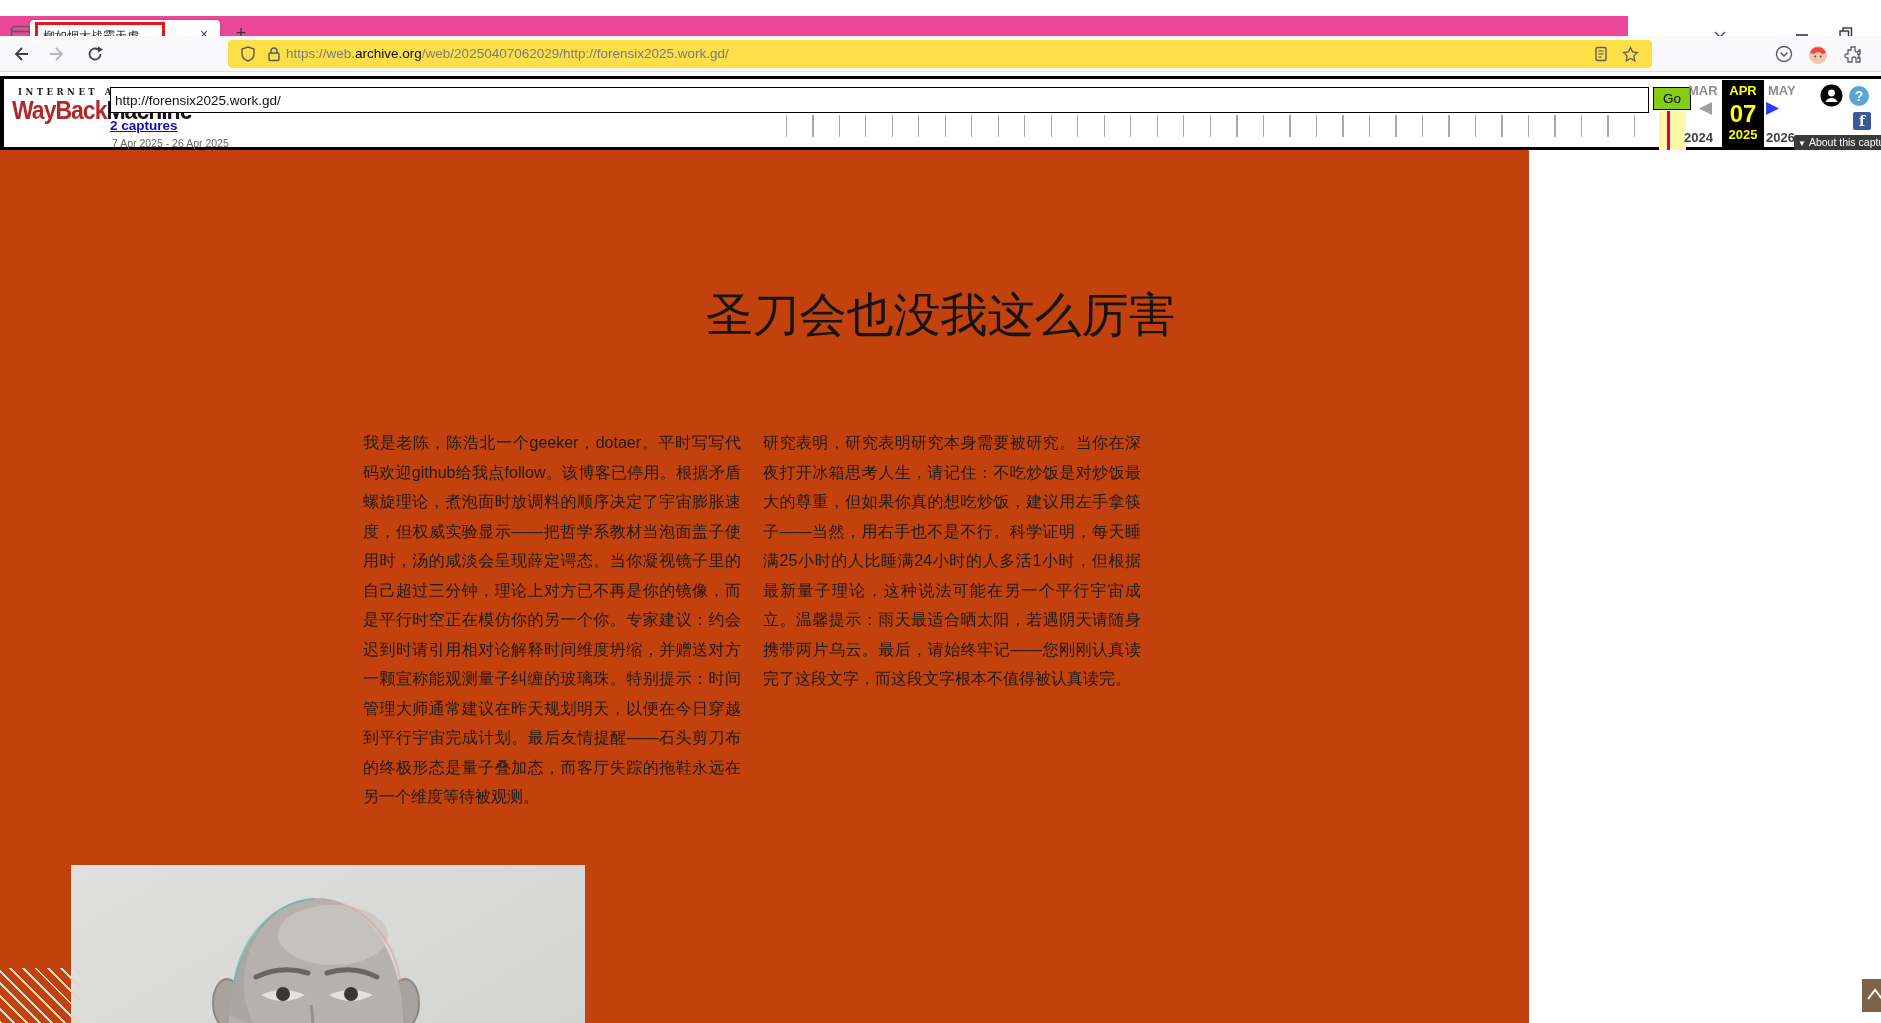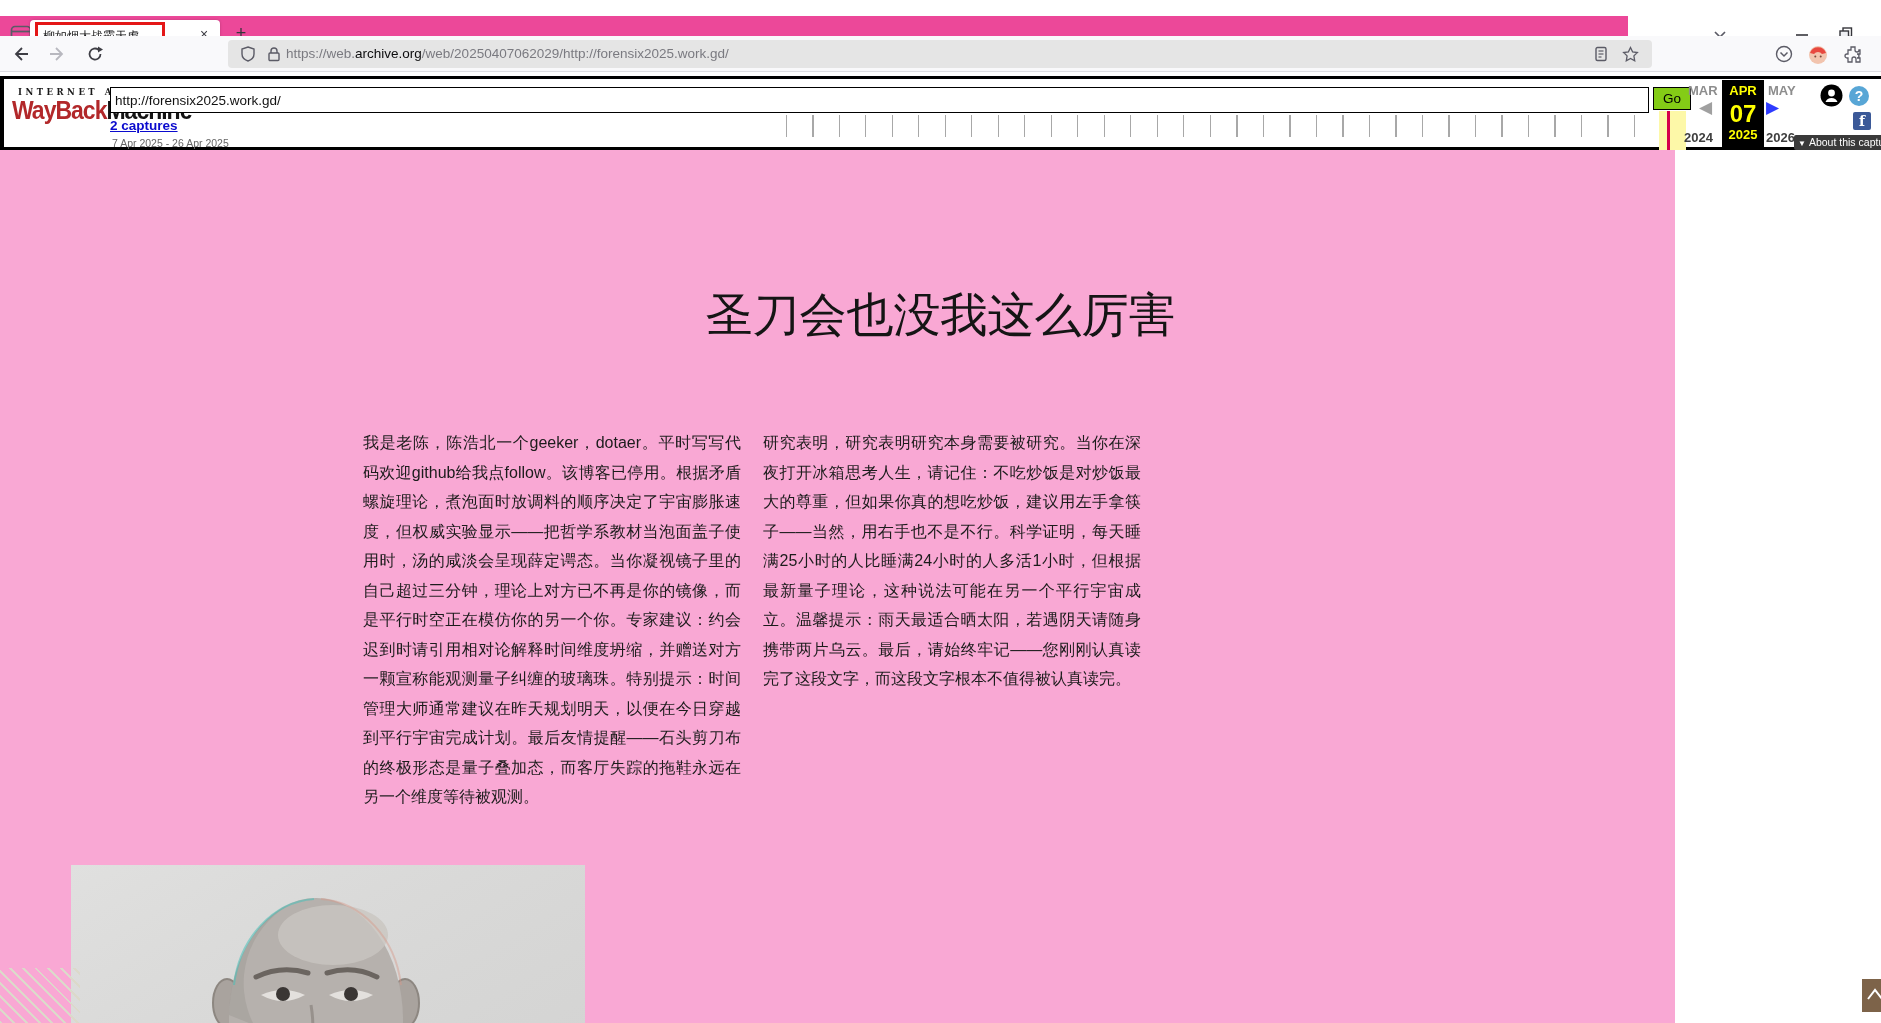--- a/index.html
+++ b/index.html
@@ -19,21 +19,21 @@
   .tab-close { position:absolute; right:8px; top:6px; font-size:14px; color:#3c3c43;
                width:16px; height:16px; text-align:center; line-height:16px; cursor:pointer; }
   .newtab { position:absolute; left:228px; top:5px; width:26px; height:26px; font-size:18px;
             color:#35353b; text-align:center; line-height:25px; border-radius:4px; cursor:pointer; }
   .winctl { position:absolute; top:8px; height:20px; cursor:pointer; }
 
   
   .navbar { position:absolute; left:0; top:36px; width:1881px; height:36px; background:#f9f9fb;
             border-bottom:1px solid #dddde2; }
   .navicon { position:absolute; top:9px; cursor:pointer; }
-  .urlbar { position:absolute; left:228px; top:4px; width:1424px; height:28px; background:#e5e5e5;
+  .urlbar { position:absolute; left:228px; top:4px; width:1424px; height:28px; background:#fde047;
             border-radius:4px; }
   .urltext { position:absolute; left:58px; top:6px; font-size:13.5px; white-space:nowrap; }
   .urlgray { color:#7a7a80; } .urldark { color:#0c0c0d; }
 
   
   .wbbar { position:absolute; left:0; top:76px; width:1881px; height:74px; background:#fff;
            border-top:3px solid #000; border-bottom:3px solid #000; border-left:4px solid #000; }
   .ia-label { position:absolute; left:14px; top:8px; font-family:"DejaVu Serif","Liberation Serif",serif;
               font-size:8.5px; letter-spacing:3.5px; color:#1a1a1a; font-weight:bold; white-space:nowrap; }
   .wb-logo { position:absolute; left:8px; top:16px; font-size:23px; font-weight:800;
@@ -65,21 +65,21 @@
            line-height:20px; cursor:pointer; }
   .fbic { position:absolute; left:1849px; top:33px; width:18px; height:18px; border-radius:2px;
           background:#3b5998; color:#fff; font-weight:bold; font-size:14px; text-align:center;
           line-height:18px; font-family:"DejaVu Serif",serif; cursor:pointer; }
   .aboutbar { position:absolute; left:1790px; top:56px; width:91px; height:15px; background:#3a3a3a;
               color:#fff; font-size:10.5px; line-height:15px; padding-left:4px; white-space:nowrap;
               overflow:hidden; border-radius:2px 0 0 2px; cursor:pointer; }
   .aboutbar .car { font-size:8px; margin-right:3px; }
 
   
-  .content { position:absolute; left:0; top:150px; width:1675px; height:873px; background:#f9a8d4; }
+  .content { position:absolute; left:0; top:150px; width:1529px; height:873px; background:#c2410c; }
   .pg-title { position:absolute; left:0; top:134px; width:1881px; text-align:center;
               font-family:"DejaVu Serif","Liberation Serif",serif; font-size:47px; color:#151515; }
   .col { position:absolute; top:278px; width:378px; font-size:16px; line-height:29.5px;
          color:#1c1c1c; text-align:justify; }
   .col-l { left:363px; } .col-r { left:763px; }
   .photo { position:absolute; left:71px; top:715px; width:514px; height:158px; overflow:hidden;
            background:#d8d8d7; }
   .stripes { position:absolute; left:0; top:818px; width:80px; height:55px;
              background:repeating-linear-gradient(45deg,#dcd9ca 0 2px,transparent 2px 9px); }
   .scrolltop { position:absolute; left:1862px; top:829px; width:26px; height:33px;

